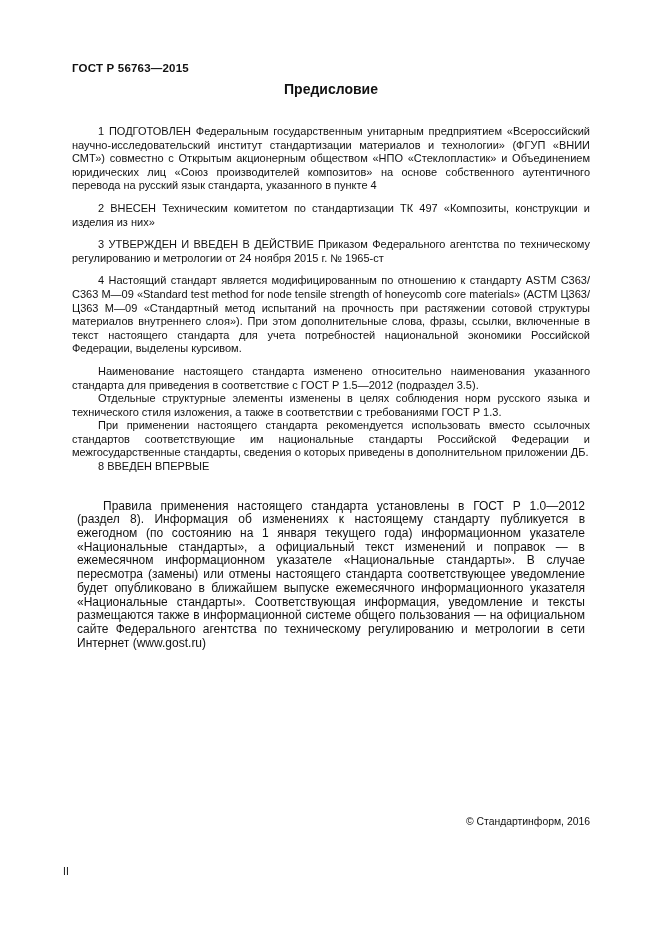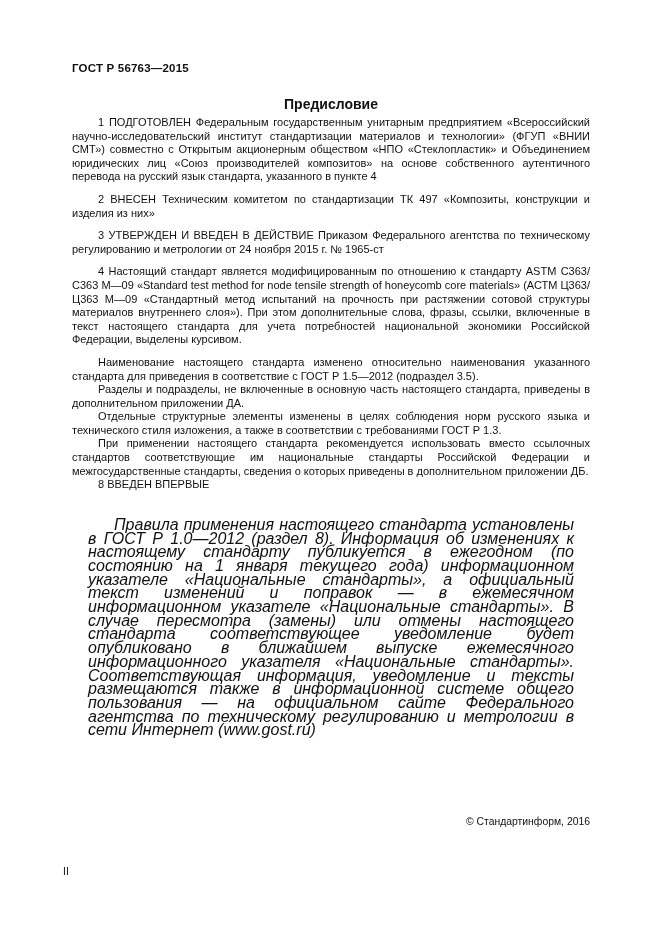--- a/index.html
+++ b/index.html
@@ -23,51 +23,50 @@
     position: absolute;
     left: 72px;
     top: 62px;
     width: 518px;
   }
   .doc-code {
     font-size: 11.5px;
     font-weight: bold;
     letter-spacing: 0.2px;
     color: #111;
-    margin: 0 0 22px 0;
+    margin: 0 0 7px 0;
   }
   .doc-title {
     font-size: 14px;
     font-weight: bold;
     text-align: center;
     color: #111;
-    margin: 0 0 4px 0;
+    margin: 0 0 28px 0;
   }
   p.para {
     font-size: 11px;
     line-height: 13.6px;
     color: #111;
     text-align: justify;
     margin: 0 0 9px 0;
     text-indent: 26px;
     hyphens: manual;
   }
   p.para.tight {
     margin-bottom: 0;
   }
   .italic-block {
     margin-top: 26px;
   }
   .italic-block p {
-    font-style: italic;
-    font-size: 16px;
+    font-size: 12px;
     line-height: 13.7px;
     color: #111;
     text-align: justify;
-    margin: 16px;
+    margin: 5px;
     text-indent: 26px;
   }
   .copyright {
     position: absolute;
     left: 72px;
     top: 816px;
     width: 518px;
     text-align: right;
     font-size: 10.4px;
     color: #111;
@@ -100,21 +99,20 @@
 
     <div class="doc-code">ГОСТ Р 56763—2015</div>
 
     <div class="doc-title">Предисловие</div>
 
     <p class="para">1 ПОДГОТОВЛЕН Федеральным государственным унитарным предприятием «Всероссийский научно-исследовательский институт стандартизации материалов и технологии» (ФГУП «ВНИИ СМТ») совместно с Открытым акционерным обществом «НПО «Стеклопластик» и Объединением юридических лиц «Союз производителей композитов» на основе собственного аутентичного перевода на русский язык стандарта, указанного в пункте 4</p>
     <p class="para">2 ВНЕСЕН Техническим комитетом по стандартизации ТК 497 «Композиты, конструкции и изделия из них»</p>
     <p class="para">3 УТВЕРЖДЕН И ВВЕДЕН В ДЕЙСТВИЕ Приказом Федерального агентства по техническому регулированию и метрологии от 24 ноября 2015 г. № 1965-ст</p>
     <p class="para">4 Настоящий стандарт является модифицированным по отношению к стандарту ASTM С363/С363 М—09 «Standard test method for node tensile strength of honeycomb core materials» (АСТМ Ц363/Ц363 М—09 «Стандартный метод испытаний на прочность при растяжении сотовой структуры материалов внутреннего слоя»). При этом дополнительные слова, фразы, ссылки, включенные в текст настоящего стандарта для учета потребностей национальной экономики Российской Федерации, выделены курсивом.</p>
     <p class="para tight">Наименование настоящего стандарта изменено относительно наименования указанного стандарта для приведения в соответствие с ГОСТ Р 1.5—2012 (подраздел 3.5).</p>
-    <p class="para tight">Разделы и подразделы, не включенные в основную часть настоящего стандарта, приведены в дополнительном приложении ДА.</p>
     <p class="para tight">Отдельные структурные элементы изменены в целях соблюдения норм русского языка и технического стиля изложения, а также в соответствии с требованиями ГОСТ Р 1.3.</p>
     <p class="para tight">При применении настоящего стандарта рекомендуется использовать вместо ссылочных стандартов соответствующие им национальные стандарты Российской Федерации и межгосударственные стандарты, сведения о которых приведены в дополнительном приложении ДБ.</p>
     <p class="para">8 ВВЕДЕН ВПЕРВЫЕ</p>
 
     <div class="italic-block">
       <p>Правила применения настоящего стандарта установлены в ГОСТ Р 1.0—2012 (раздел 8). Информация об изменениях к настоящему стандарту публикуется в ежегодном (по состоянию на 1 января текущего года) информационном указателе «Национальные стандарты», а официальный текст изменений и поправок — в ежемесячном информационном указателе «Национальные стандарты». В случае пересмотра (замены) или отмены настоящего стандарта соответствующее уведомление будет опубликовано в ближайшем выпуске ежемесячного информационного указателя «Национальные стандарты». Соответствующая информация, уведомление и тексты размещаются также в информационной системе общего пользования — на официальном сайте Федерального агентства по техническому регулированию и метрологии в сети Интернет (www.gost.ru)</p>
     </div>
 
   </div>
 

